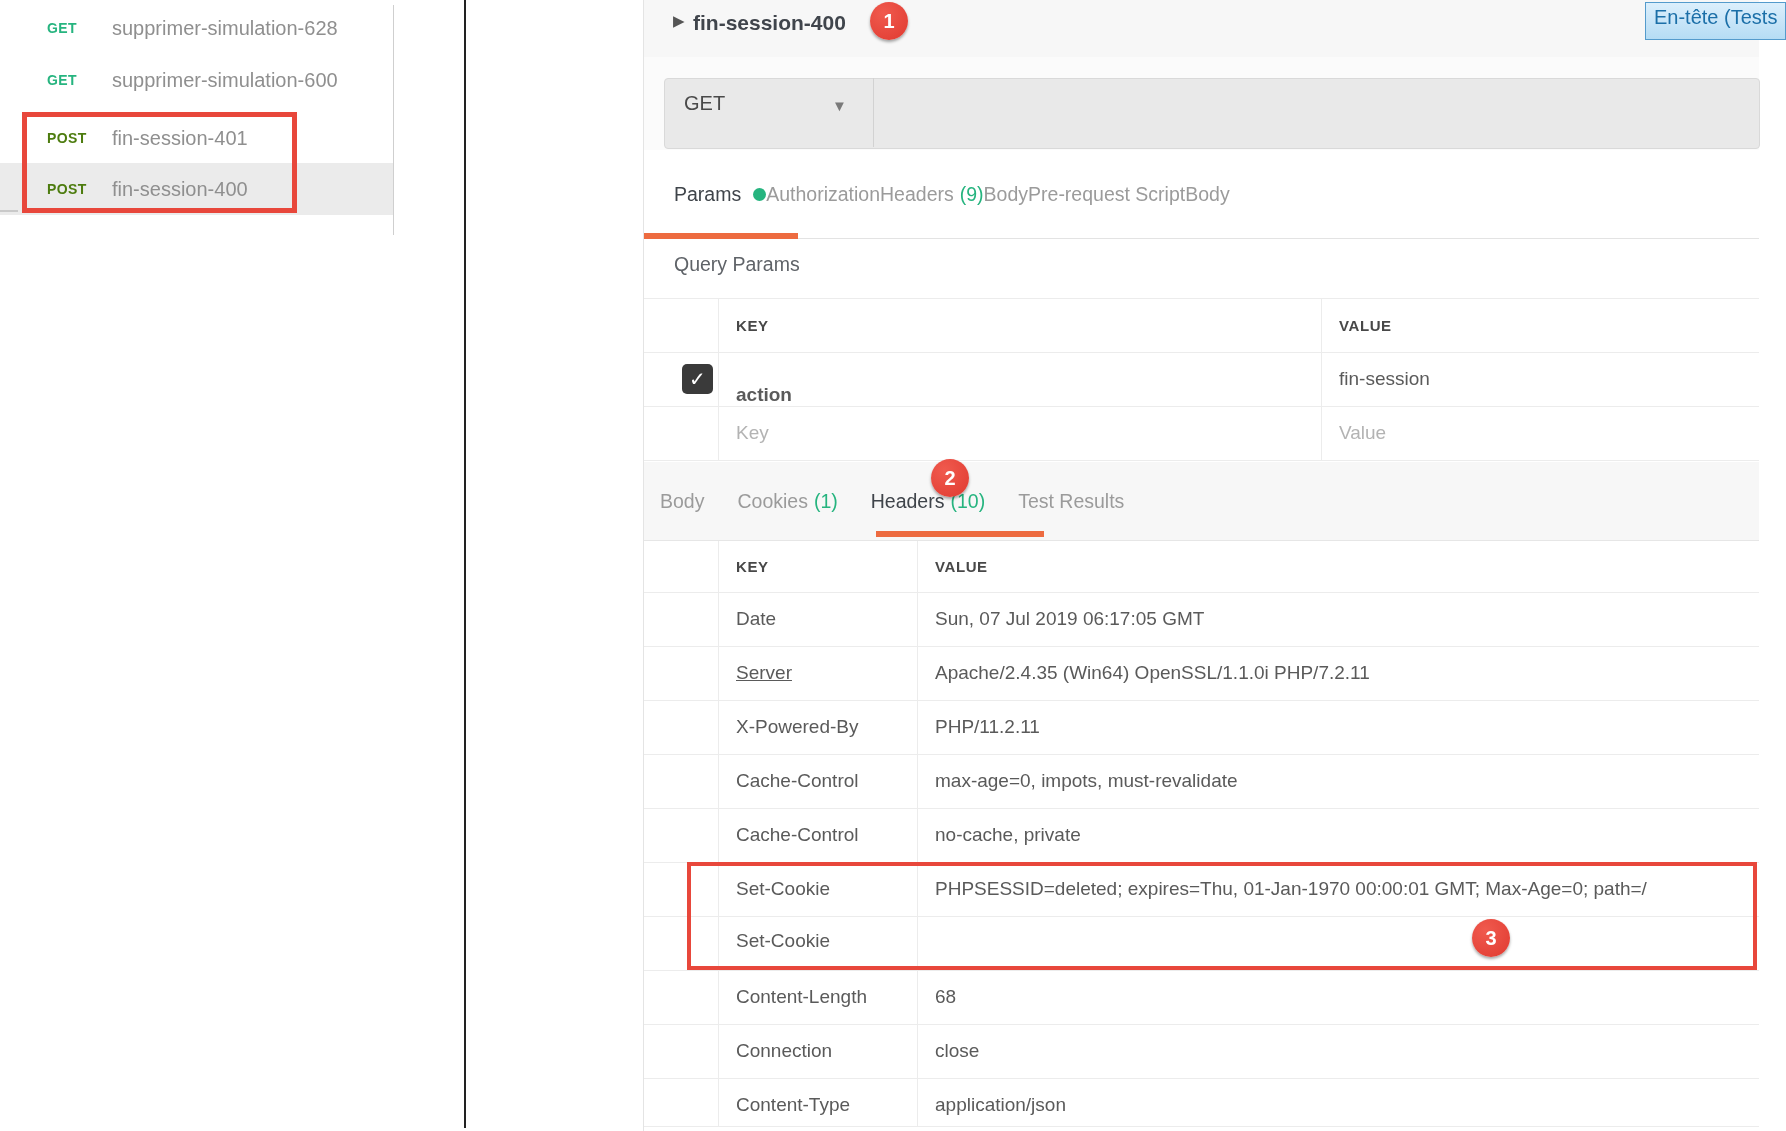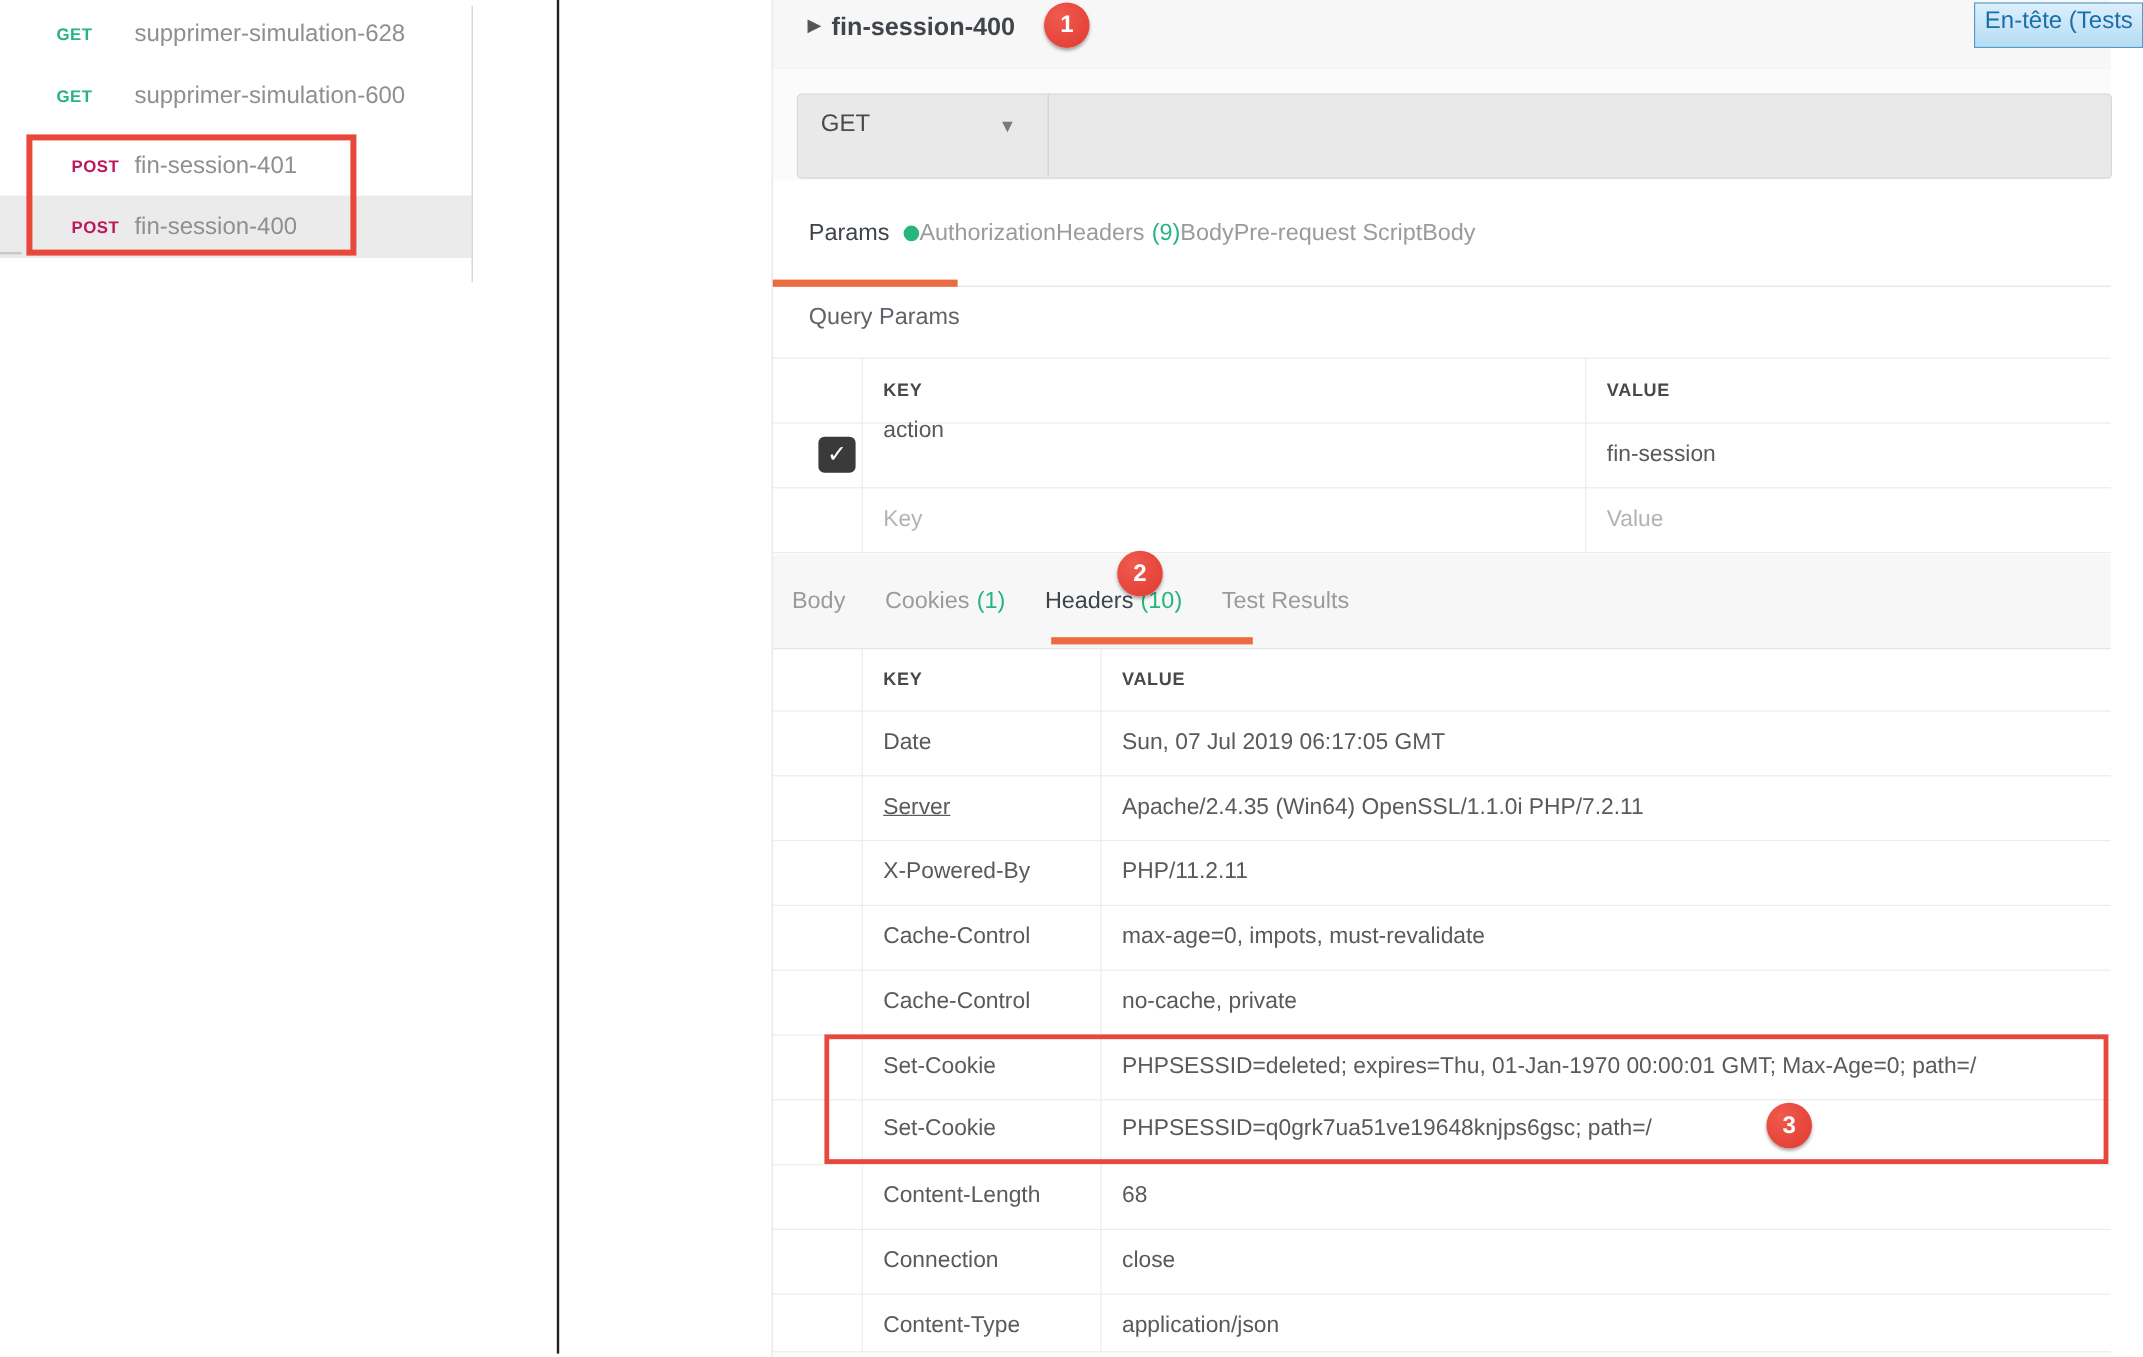--- a/index.html
+++ b/index.html
@@ -5,21 +5,21 @@
   html,body{margin:0;padding:0;background:#fff;}
   #screen{position:relative;width:1786px;height:1131px;overflow:hidden;background:#ffffff;
           font-family:"Liberation Sans", sans-serif;color:#5a5d61;}
   .abs{position:absolute;}
 
   
   .srow{position:absolute;left:0;width:393px;height:52px;display:flex;align-items:center;}
   .srow.selected{background:#ebebeb;}
   .method{width:65px;padding-left:47px;font-size:14px;font-weight:bold;letter-spacing:.4px;}
   .method.get{color:#26b47f;}
-  .method.post{color:#be185d;text-align:center;}
+  .method.post{color:#4d7c0f;}
   .sname{font-size:20px;color:#8f8f8f;}
   #sidebar-border{left:393px;top:5px;width:1px;height:230px;background:#cfcfcf;}
   #sidebar-redbox{left:22px;top:112px;width:265px;height:91px;border:5px solid #e8473b;}
   #sidebar-tick{left:0;top:210px;width:18px;height:2px;background:#c9c9c9;}
 
   
   #dark-divider{left:464px;top:0;width:2px;height:1128px;background:#222;}
 
   
   #panel{left:643px;top:0;width:1115px;height:1131px;border-left:1px solid #e4e4e4;background:#fff;}
@@ -139,21 +139,21 @@
     <span class="abs" id="qp-title">Query Params</span>
     <div class="abs hline" style="left:0;top:298px;width:1115px;"></div>
     <div class="abs hline" style="left:0;top:352px;width:1115px;"></div>
     <div class="abs hline" style="left:0;top:406px;width:1115px;"></div>
     <div class="abs hline" style="left:0;top:460px;width:1115px;"></div>
     <div class="abs vline" style="left:74px;top:298px;height:162px;"></div>
     <div class="abs vline" style="left:677px;top:298px;height:162px;"></div>
     <span class="abs colhdr" style="left:92px;top:317px;">KEY</span>
     <span class="abs colhdr" style="left:695px;top:317px;">VALUE</span>
     <div class="abs" id="qp-checkbox">✓</div>
-    <span class="abs cell" style="left:92px;top:348px;">action</span>
+    <span class="abs cell" style="left:92px;top:384px;font-weight:bold;">action</span>
     <span class="abs cell" style="left:695px;top:368px;">fin-session</span>
     <span class="abs cell ph" style="left:92px;top:422px;">Key</span>
     <span class="abs cell ph" style="left:695px;top:422px;">Value</span>
 
     <div class="abs" id="resp-tabs-bar"></div>
     <div class="abs" id="resp-tabs">
       <span class="rtab">
           <span>Body</span>
         </span>
       <span class="rtab">
@@ -194,21 +194,20 @@
     <span class="abs cell" style="left:291px;top:662px;">Apache/2.4.35 (Win64) OpenSSL/1.1.0i PHP/7.2.11</span>
     <span class="abs cell" style="left:92px;top:716px;">X-Powered-By</span>
     <span class="abs cell" style="left:291px;top:716px;">PHP/11.2.11</span>
     <span class="abs cell" style="left:92px;top:770px;">Cache-Control</span>
     <span class="abs cell" style="left:291px;top:770px;">max-age=0, impots, must-revalidate</span>
     <span class="abs cell" style="left:92px;top:824px;">Cache-Control</span>
     <span class="abs cell" style="left:291px;top:824px;">no-cache, private</span>
     <span class="abs cell" style="left:92px;top:878px;">Set-Cookie</span>
     <span class="abs cell" style="left:291px;top:878px;">PHPSESSID=deleted; expires=Thu, 01-Jan-1970 00:00:01 GMT; Max-Age=0; path=/</span>
     <span class="abs cell" style="left:92px;top:930px;">Set-Cookie</span>
-    <span class="abs cell" style="left:291px;top:930px;">PHPSESSID=q0grk7ua51ve19648knjps6gsc; path=/</span>
     <span class="abs cell" style="left:92px;top:986px;">Content-Length</span>
     <span class="abs cell" style="left:291px;top:986px;">68</span>
     <span class="abs cell" style="left:92px;top:1040px;">Connection</span>
     <span class="abs cell" style="left:291px;top:1040px;">close</span>
     <span class="abs cell" style="left:92px;top:1094px;">Content-Type</span>
     <span class="abs cell" style="left:291px;top:1094px;">application/json</span>
 
     <div class="abs redbox" style="left:43px;top:862px;width:1062px;height:100px;"></div>
     <div class="abs circle" style="left:828px;top:919px;">3</div>
   </div>

